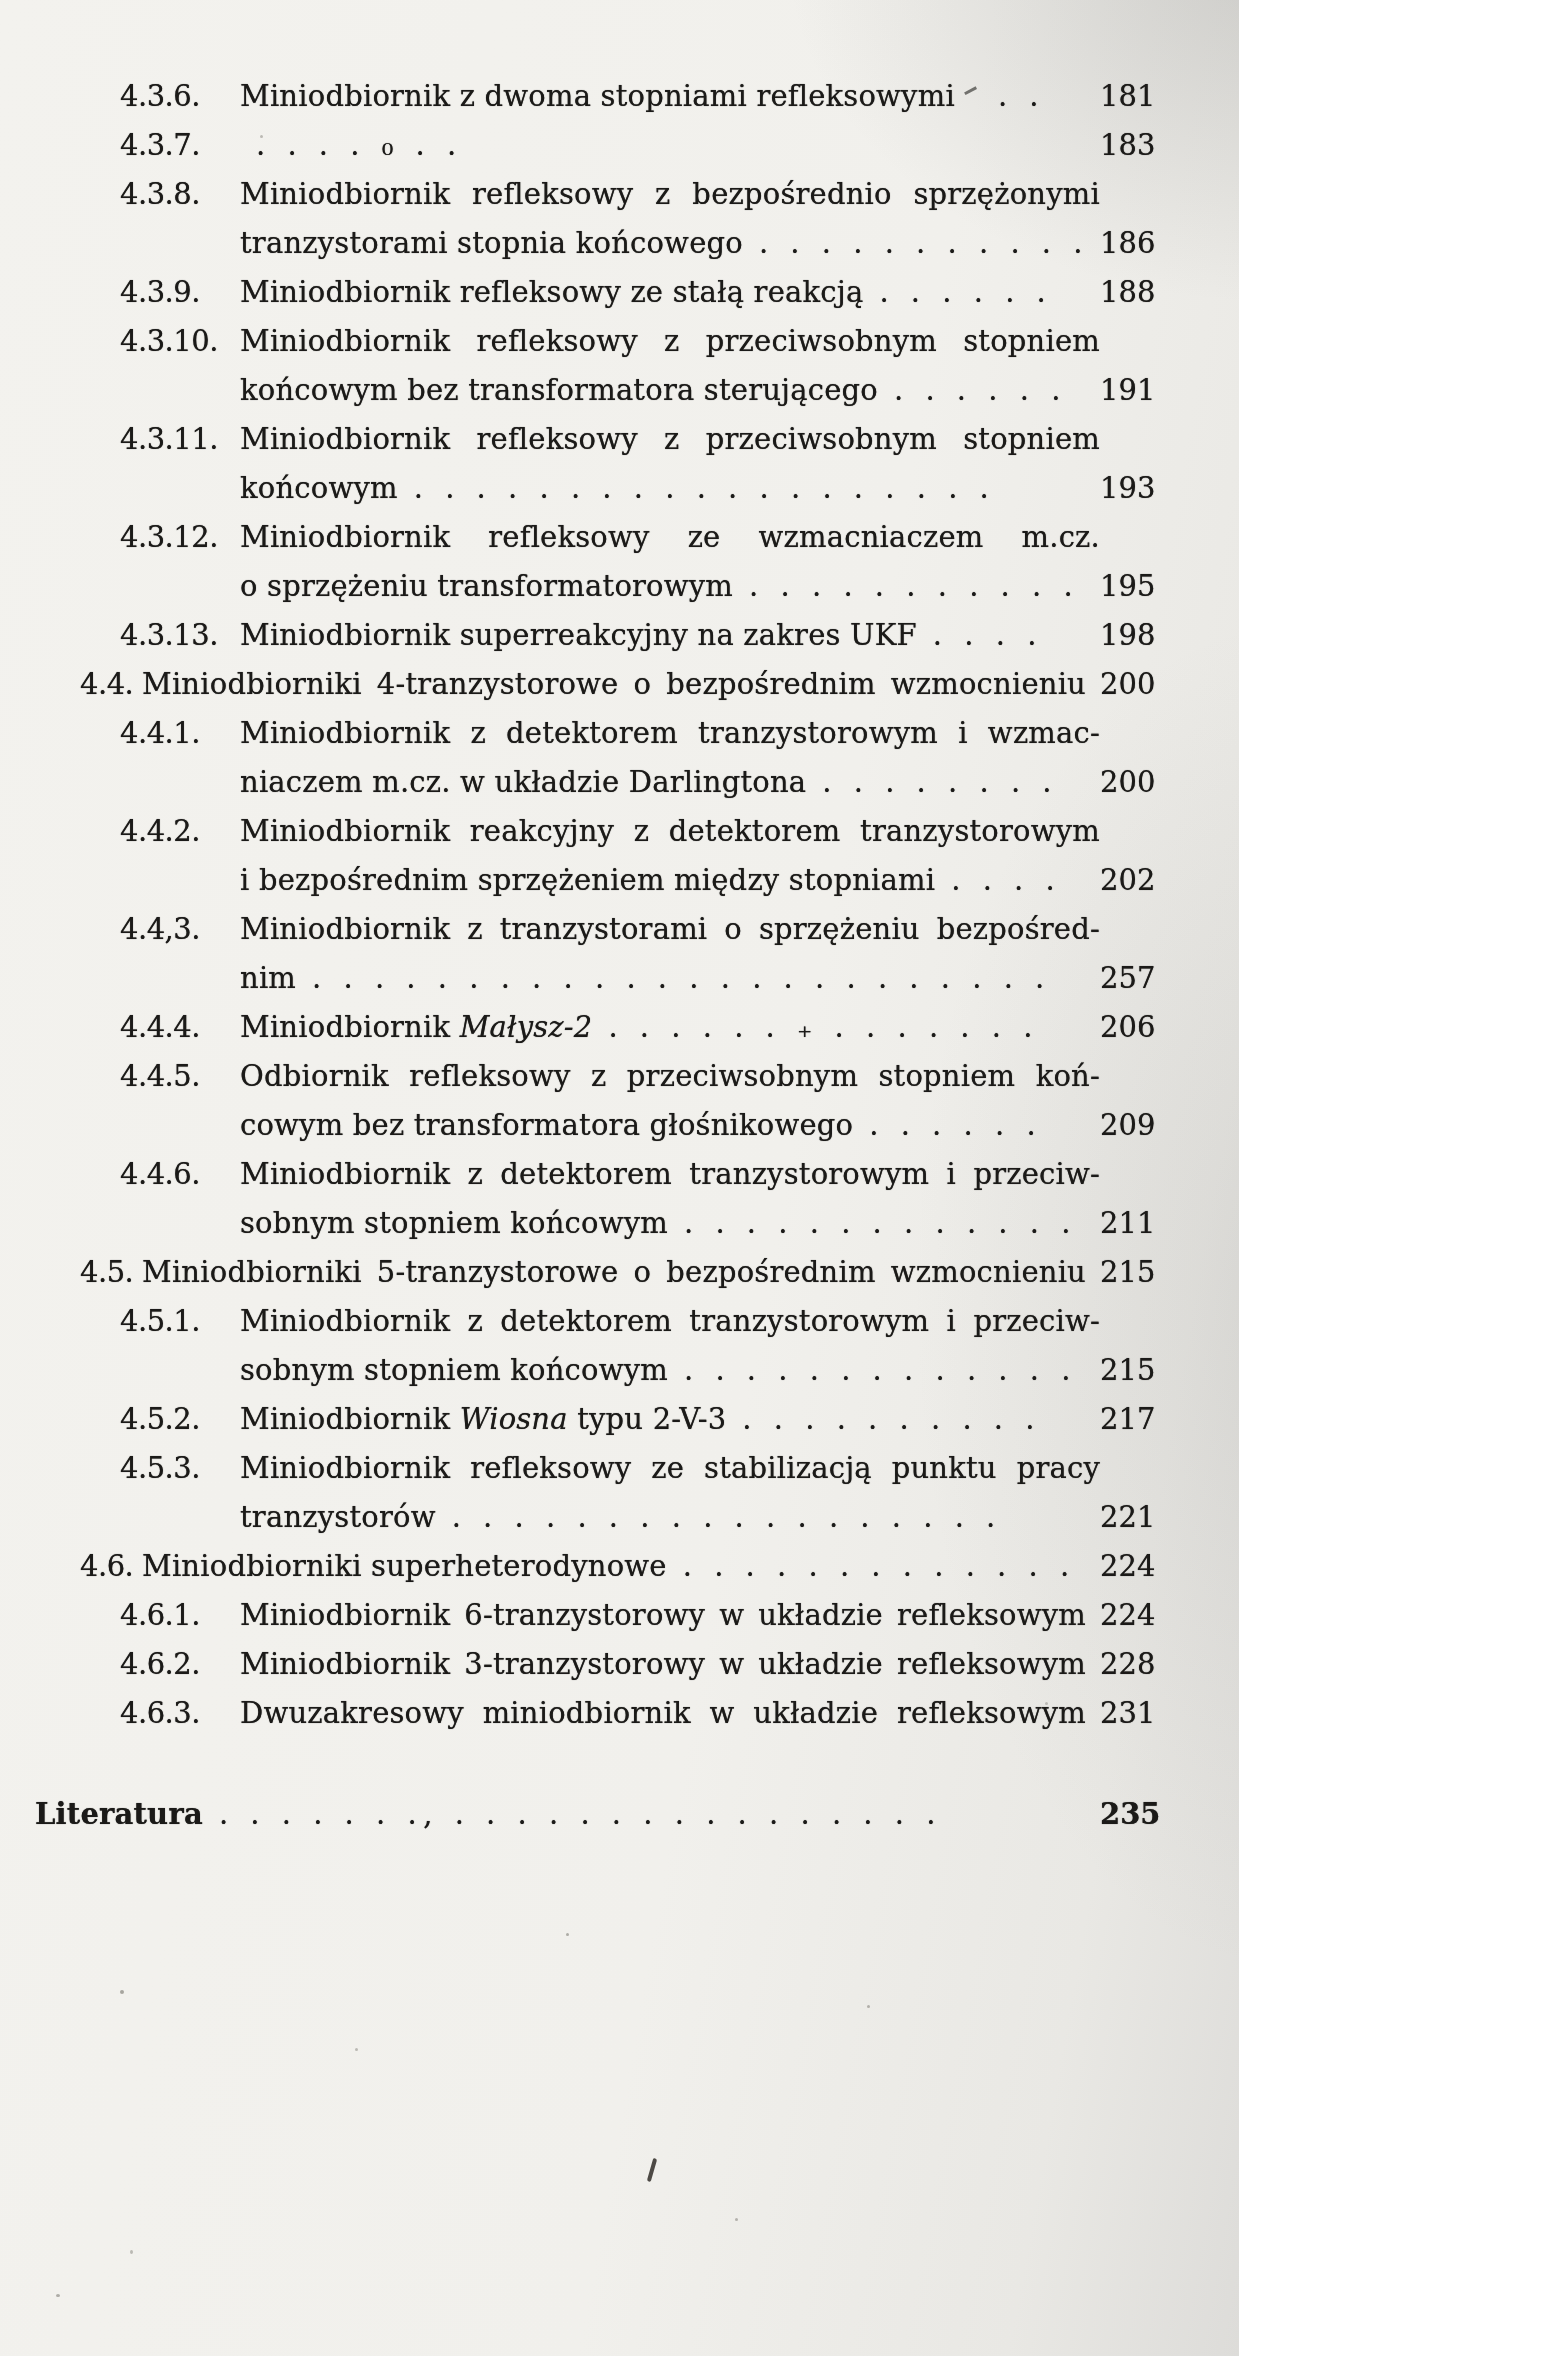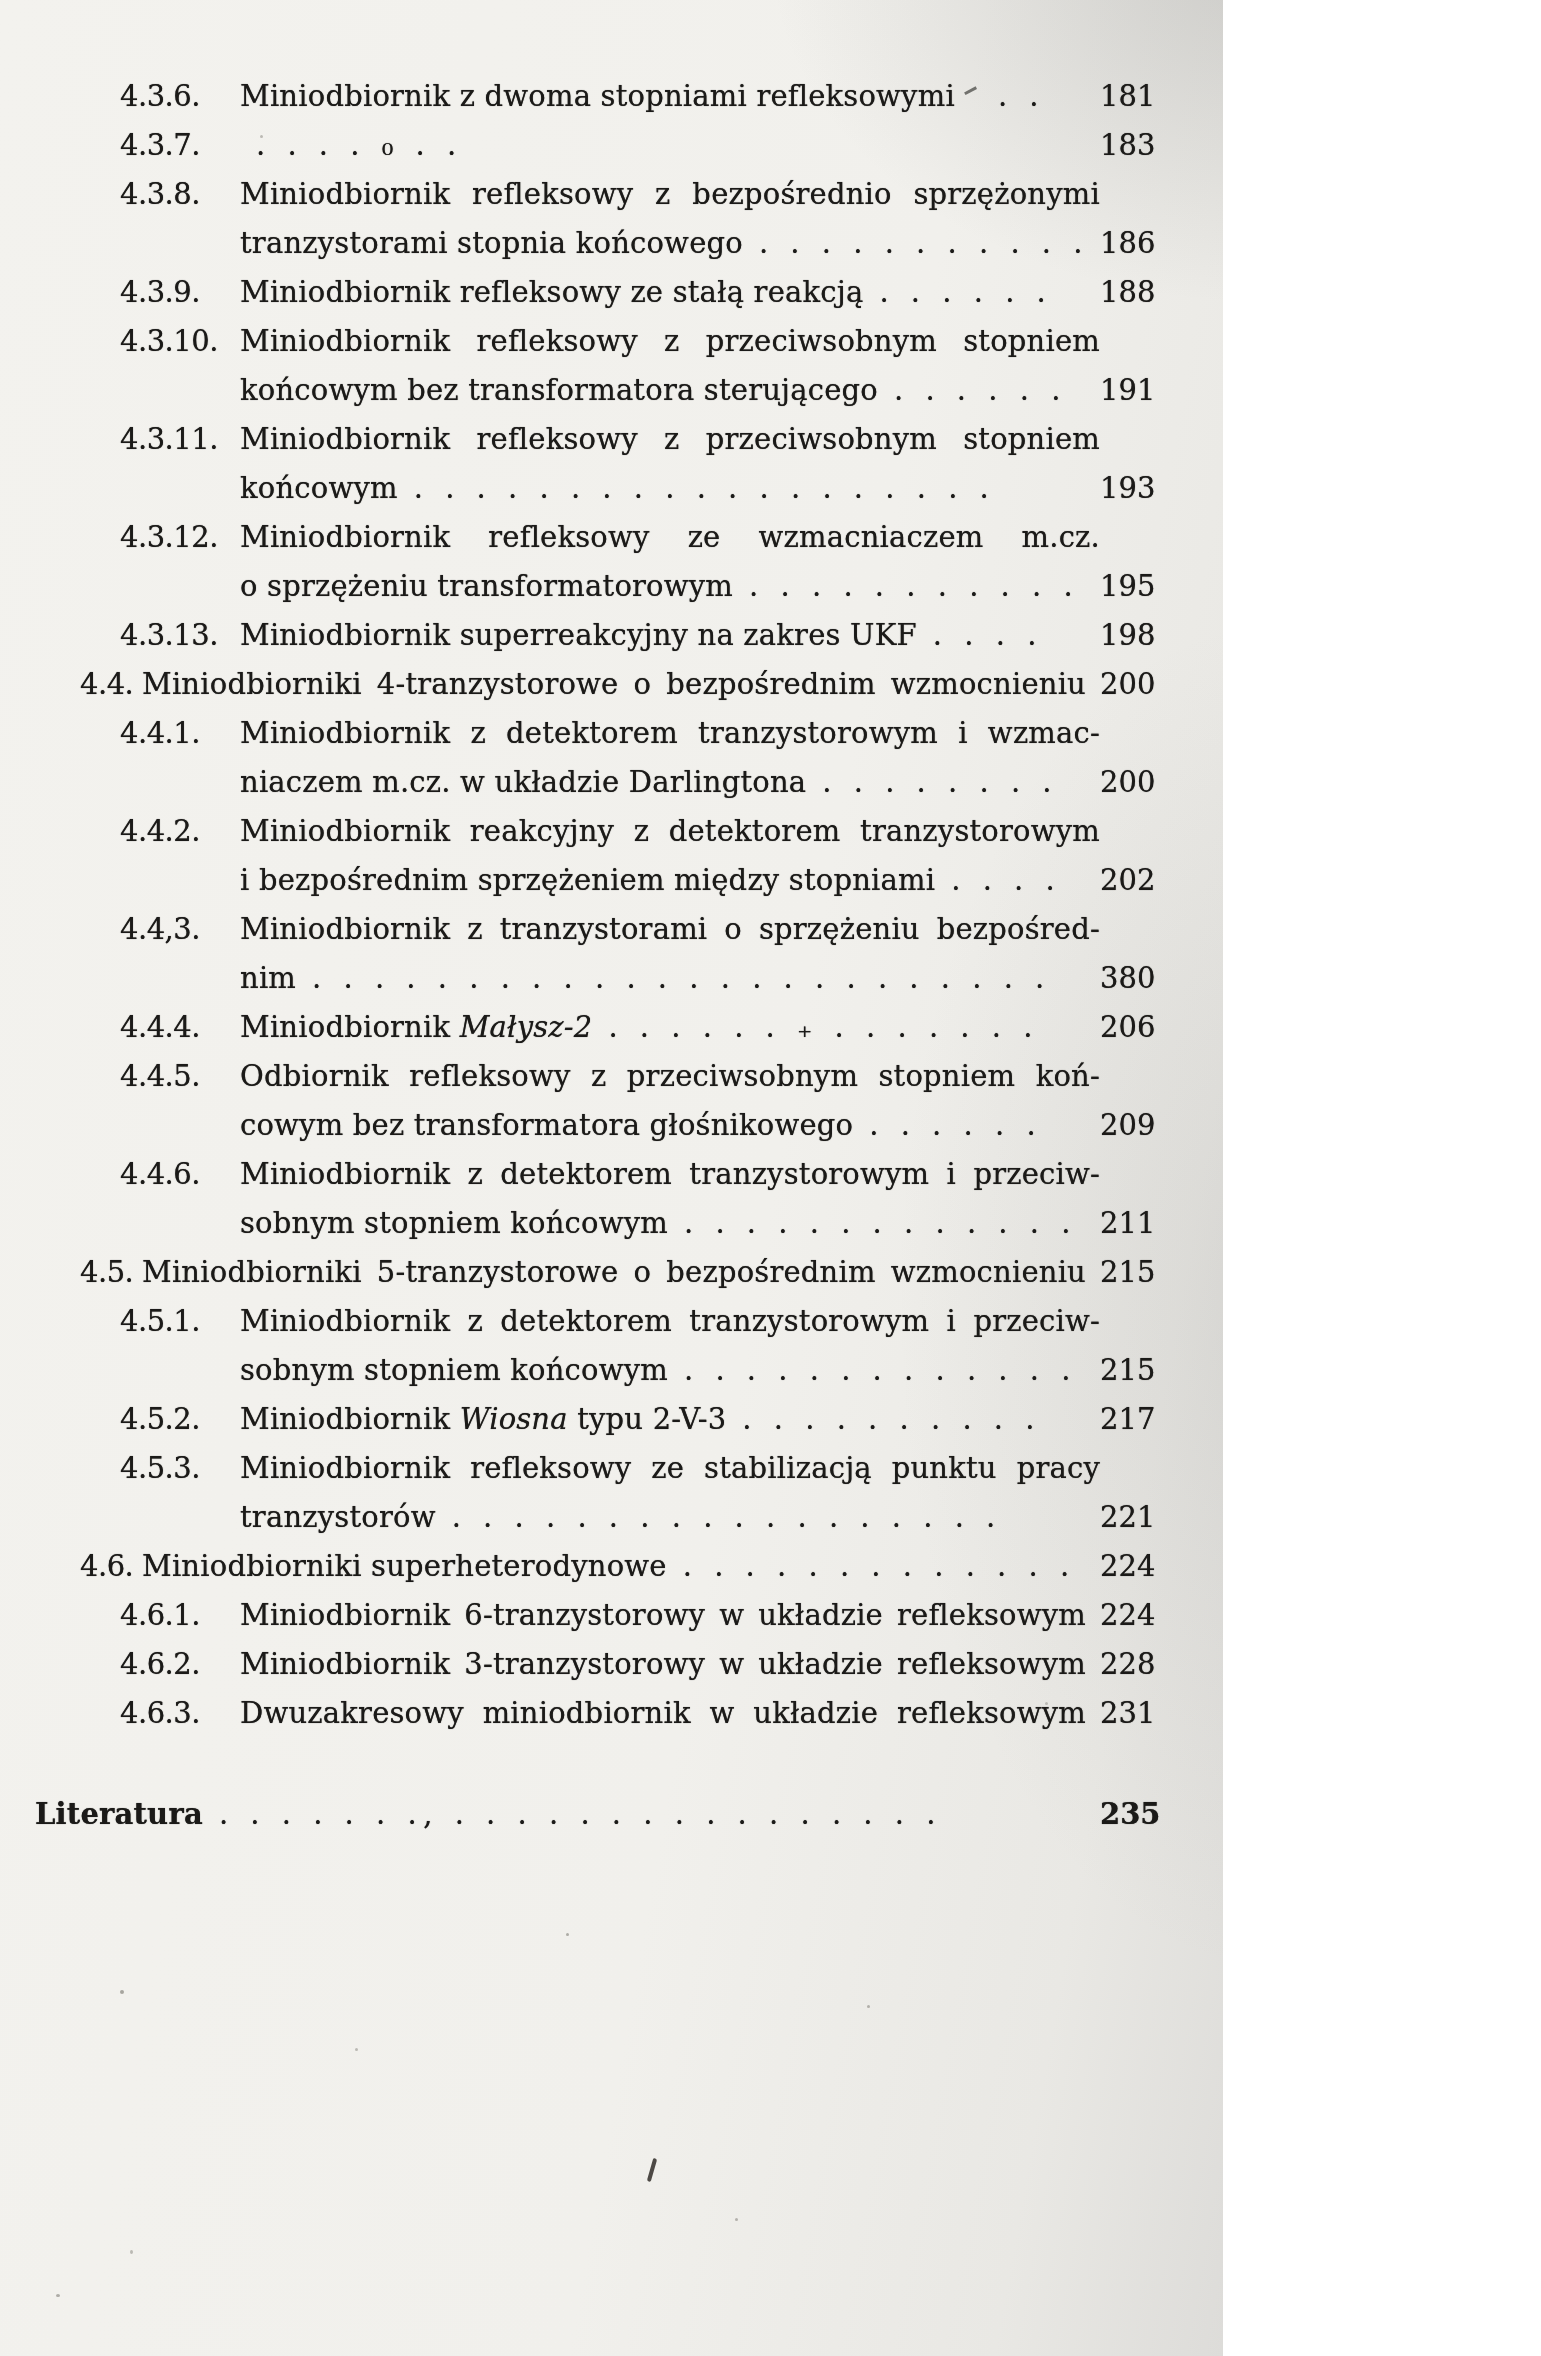--- a/index.html
+++ b/index.html
@@ -9,20 +9,21 @@
     overflow: hidden;
   }
   .page {
     position: relative;
     width: 1223px; height: 2356px;
     background:
       radial-gradient(ellipse 700px 500px at 103% -2%, rgba(130,130,128,0.30), rgba(130,130,128,0) 70%),
       radial-gradient(ellipse 500px 900px at 104% 55%, rgba(140,140,138,0.18), rgba(140,140,138,0) 75%),
       linear-gradient(100deg, #f3f2ee 0%, #f1f0ec 60%, #e9e8e4 86%, #dddcd9 100%);
     overflow: hidden;
+    padding-left: 16px;
   }
   .toc {
     position: absolute;
     left: 35px; top: 72px;
     width: 1140px;
     font-size: 29px;
     line-height: 49px;
     color: #1b1a18;
     text-shadow: 0 0 0.8px rgba(27,26,24,0.85);
     letter-spacing: 0.2px;
@@ -198,21 +199,21 @@
       </div>
       <div class="entry lvl3">
         <div class="line">
           <span class="num">4.4,3.</span>
           <span class="txt fill nopg"><span>Miniodbiornik z tranzystorami o sprzężeniu bezpośred-</span></span>
         </div>
         <div class="line">
           <span class="num"></span>
           <span class="txt"><span>nim</span></span>
           <span class="leader">. . . . . . . . . . . . . . . . . . . . . . . .</span>
-          <span class="pageno">380</span>
+          <span class="pageno">257</span>
         </div>
       </div>
       <div class="entry lvl3">
         <div class="line">
           <span class="num">4.4.4.</span>
           <span class="txt"><span>Miniodbiornik </span><i>Małysz-2</i></span>
           <span class="leader">. . . . . . ₊ . . . . . . .</span>
           <span class="pageno">206</span>
         </div>
       </div>

